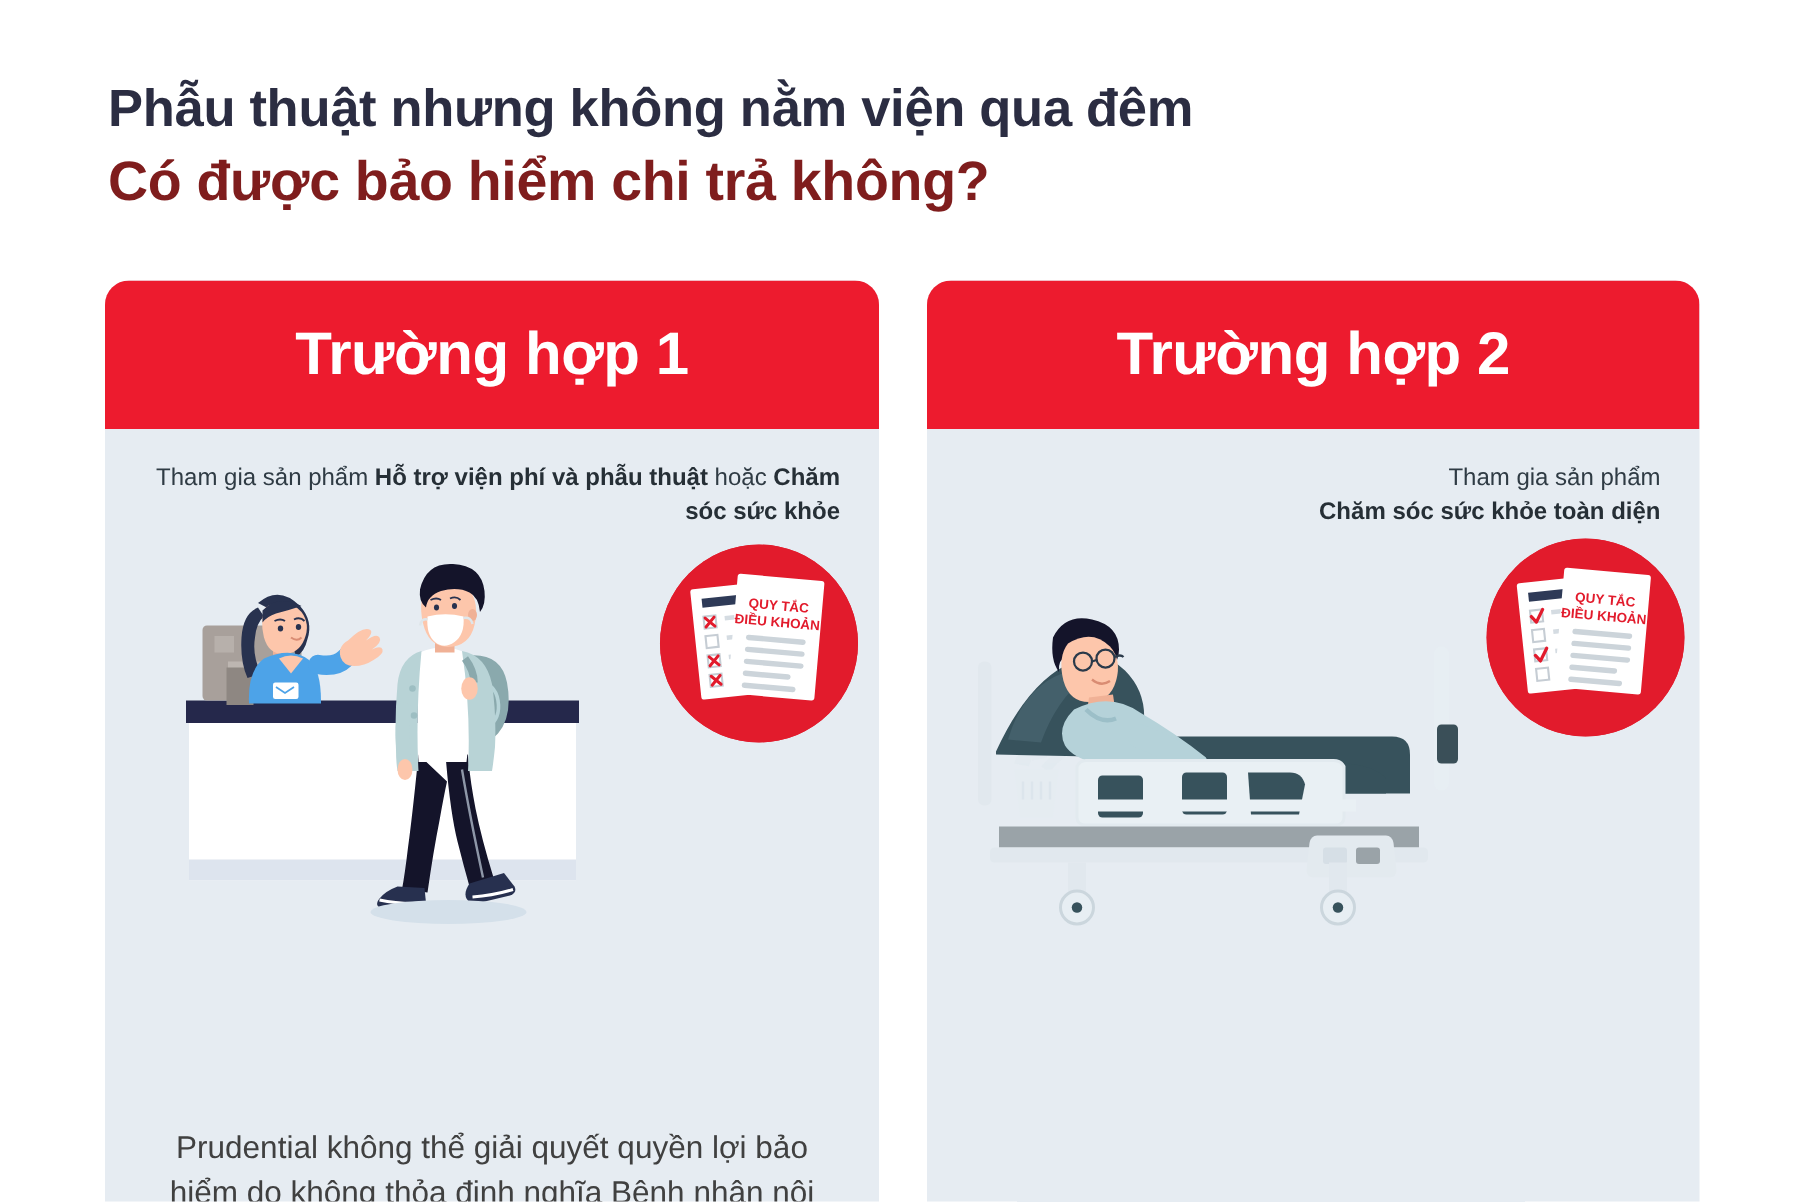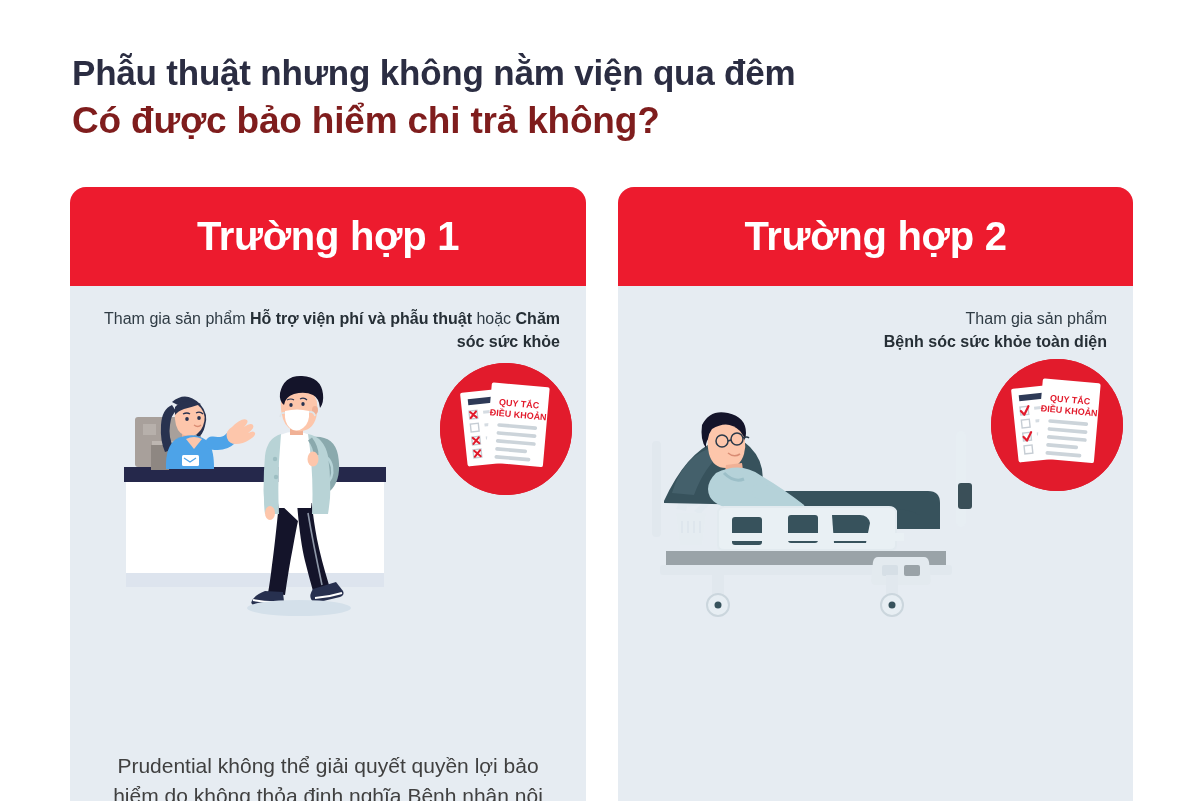--- a/index.html
+++ b/index.html
@@ -217,21 +217,21 @@
     <div class="card-footer">Prudential không thể giải quyết quyền lợi bảo hiểm do không thỏa định nghĩa Bệnh nhân nội trú (phải nằm viện qua đêm)</div>
   </div>
 
   <div class="card" id="card-2">
 
     <div class="card-header">
       <div class="card-header-text">Trường hợp 2</div>
     </div>
 
     <div class="card-subtitle">
-      <span>Tham gia sản phẩm</span><br><b>Bệnh sóc sức khỏe toàn diện</b>
+      <span>Tham gia sản phẩm</span><br><b>Chăm sóc sức khỏe toàn diện</b>
     </div>
 
     <div class="illus-wrap">
 
       <svg class="abs" style="left:18px;top:24px;" width="350" height="240" viewBox="0 0 350 240">
 
         <g opacity="0.45">
           <path d="M40 128 q8 -22 26 -28 q-12 14 -16 30 z" fill="#dfe8ee"></path>
           <path d="M52 126 q-4 -20 6 -32 q0 16 4 30 z" fill="#dfe8ee"></path>
           <path d="M58 130 q14 -16 30 -14 q-16 6 -24 18 z" fill="#dfe8ee"></path>

